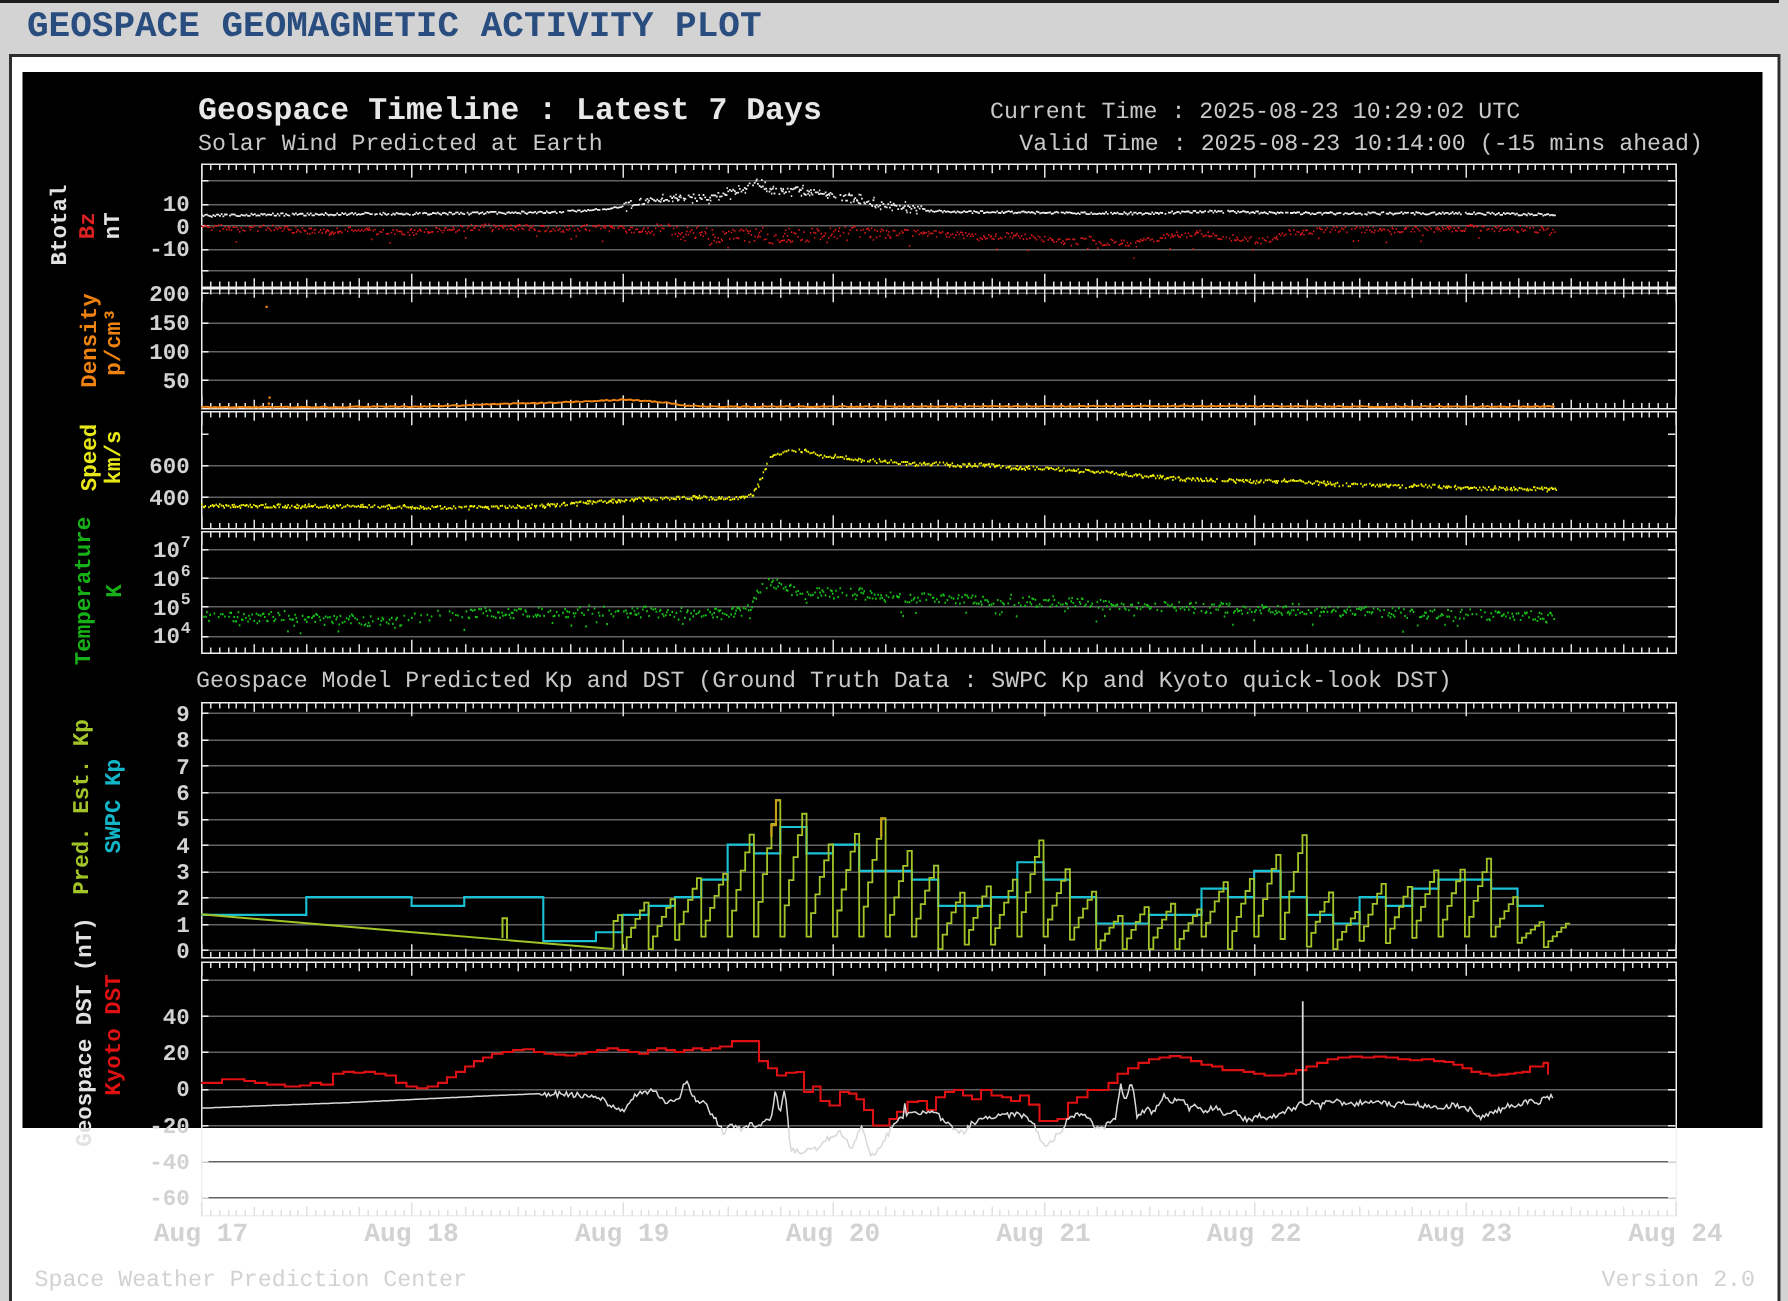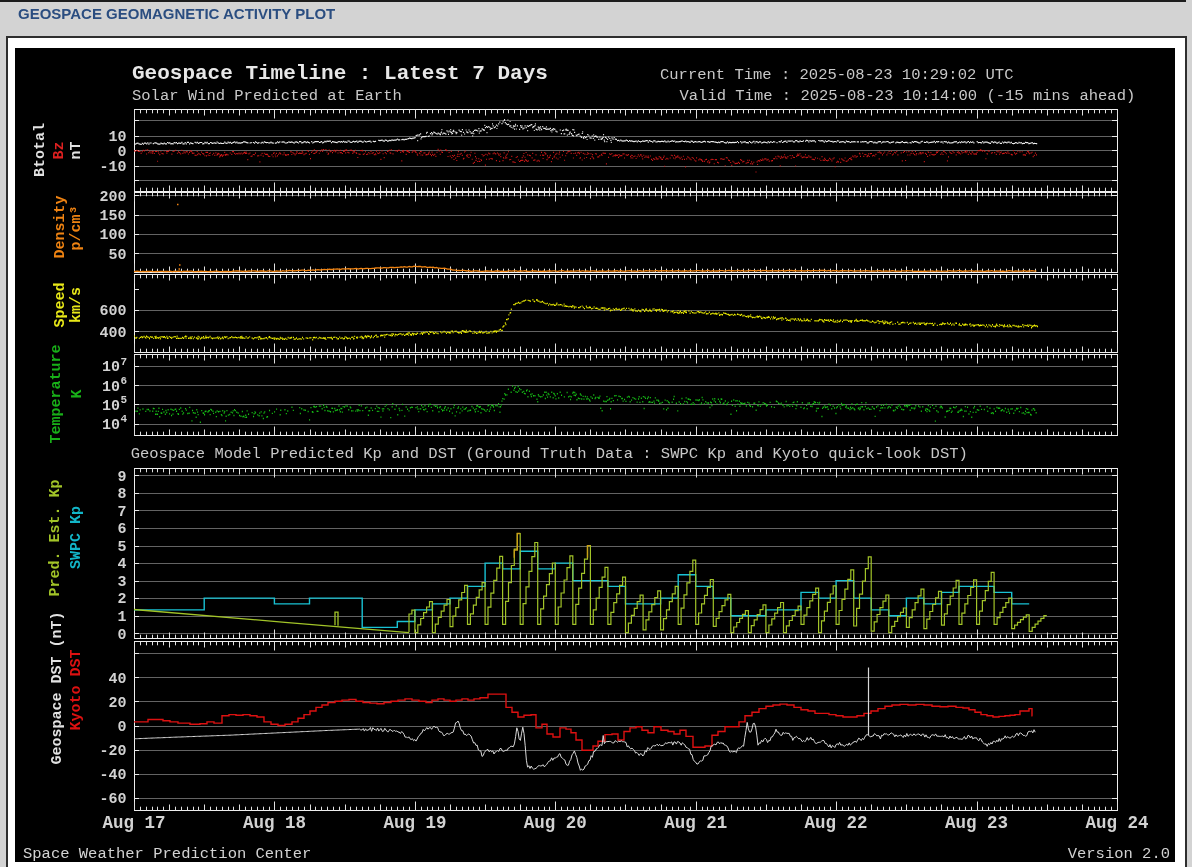--- a/index.html
+++ b/index.html
@@ -1,18 +1,18 @@
 <!DOCTYPE html>
 <html><head><meta charset="utf-8"><title>GEOSPACE GEOMAGNETIC ACTIVITY PLOT</title>
 <style>
 html,body{margin:0;padding:0;background:#d3d3d3;width:1192px;height:867px;overflow:hidden}
 #topline{position:absolute;left:0;top:0;width:1186px;height:2px;background:#1c1c1c}
-#hdr{position:absolute;left:18px;top:4.5px;font-family:Liberation Sans, sans-serif;font-weight:bold;font-size:15px;color:#2a4d80}
+#hdr{position:absolute;left:18px;top:4.5px;font-family:Liberation Mono, monospace;font-weight:bold;font-size:24px;color:#2a4d80}
 #box{position:absolute;left:5.5px;top:36px;width:1177px;height:840px;border:2px solid #2e2e2e;background:#fff}
-#plot{position:absolute;left:14.5px;top:48px;width:1160px;height:814px;background:#000}
+#plot{position:absolute;left:14.5px;top:48px;width:1160px;height:704px;background:#000}
 </style></head>
 <body>
 <div id="topline"></div>
 <div id="hdr">GEOSPACE GEOMAGNETIC ACTIVITY PLOT</div>
 <div id="box"></div>
 <div id="plot"><svg width="1160" height="814" viewBox="0 0 1160 814">
 <path d="M119 72.5 H1102 M119 88.5 H1102 M119 102.5 H1102 M119 118.5 H1102 M119 132.5 H1102 M119 147.5 H1102 M119 167.5 H1102 M119 186.5 H1102 M119 205.5 H1102 M119 262.5 H1102 M119 283.5 H1102 M119 318.5 H1102 M119 337.5 H1102 M119 356.5 H1102 M119 376.5 H1102 M119 585.5 H1102 M119 568.5 H1102 M119 550.5 H1102 M119 533.5 H1102 M119 515.5 H1102 M119 498.5 H1102 M119 480.5 H1102 M119 462.5 H1102 M119 445.5 H1102 M119 427.5 H1102 M119 605.5 H1102 M119 629.5 H1102 M119 653.5 H1102 M119 678.5 H1102 M119 702.5 H1102 M119 726.5 H1102 M119 750.5 H1102" stroke="#636363" stroke-width="1" fill="none"></path>
       <rect x="119.5" y="61.5" width="983" height="82" fill="none" stroke="#efefef" stroke-width="1"></rect>
       <rect x="119.5" y="144.5" width="983" height="80" fill="none" stroke="#efefef" stroke-width="1"></rect>
       <rect x="119.5" y="226.5" width="983" height="78" fill="none" stroke="#efefef" stroke-width="1"></rect>

